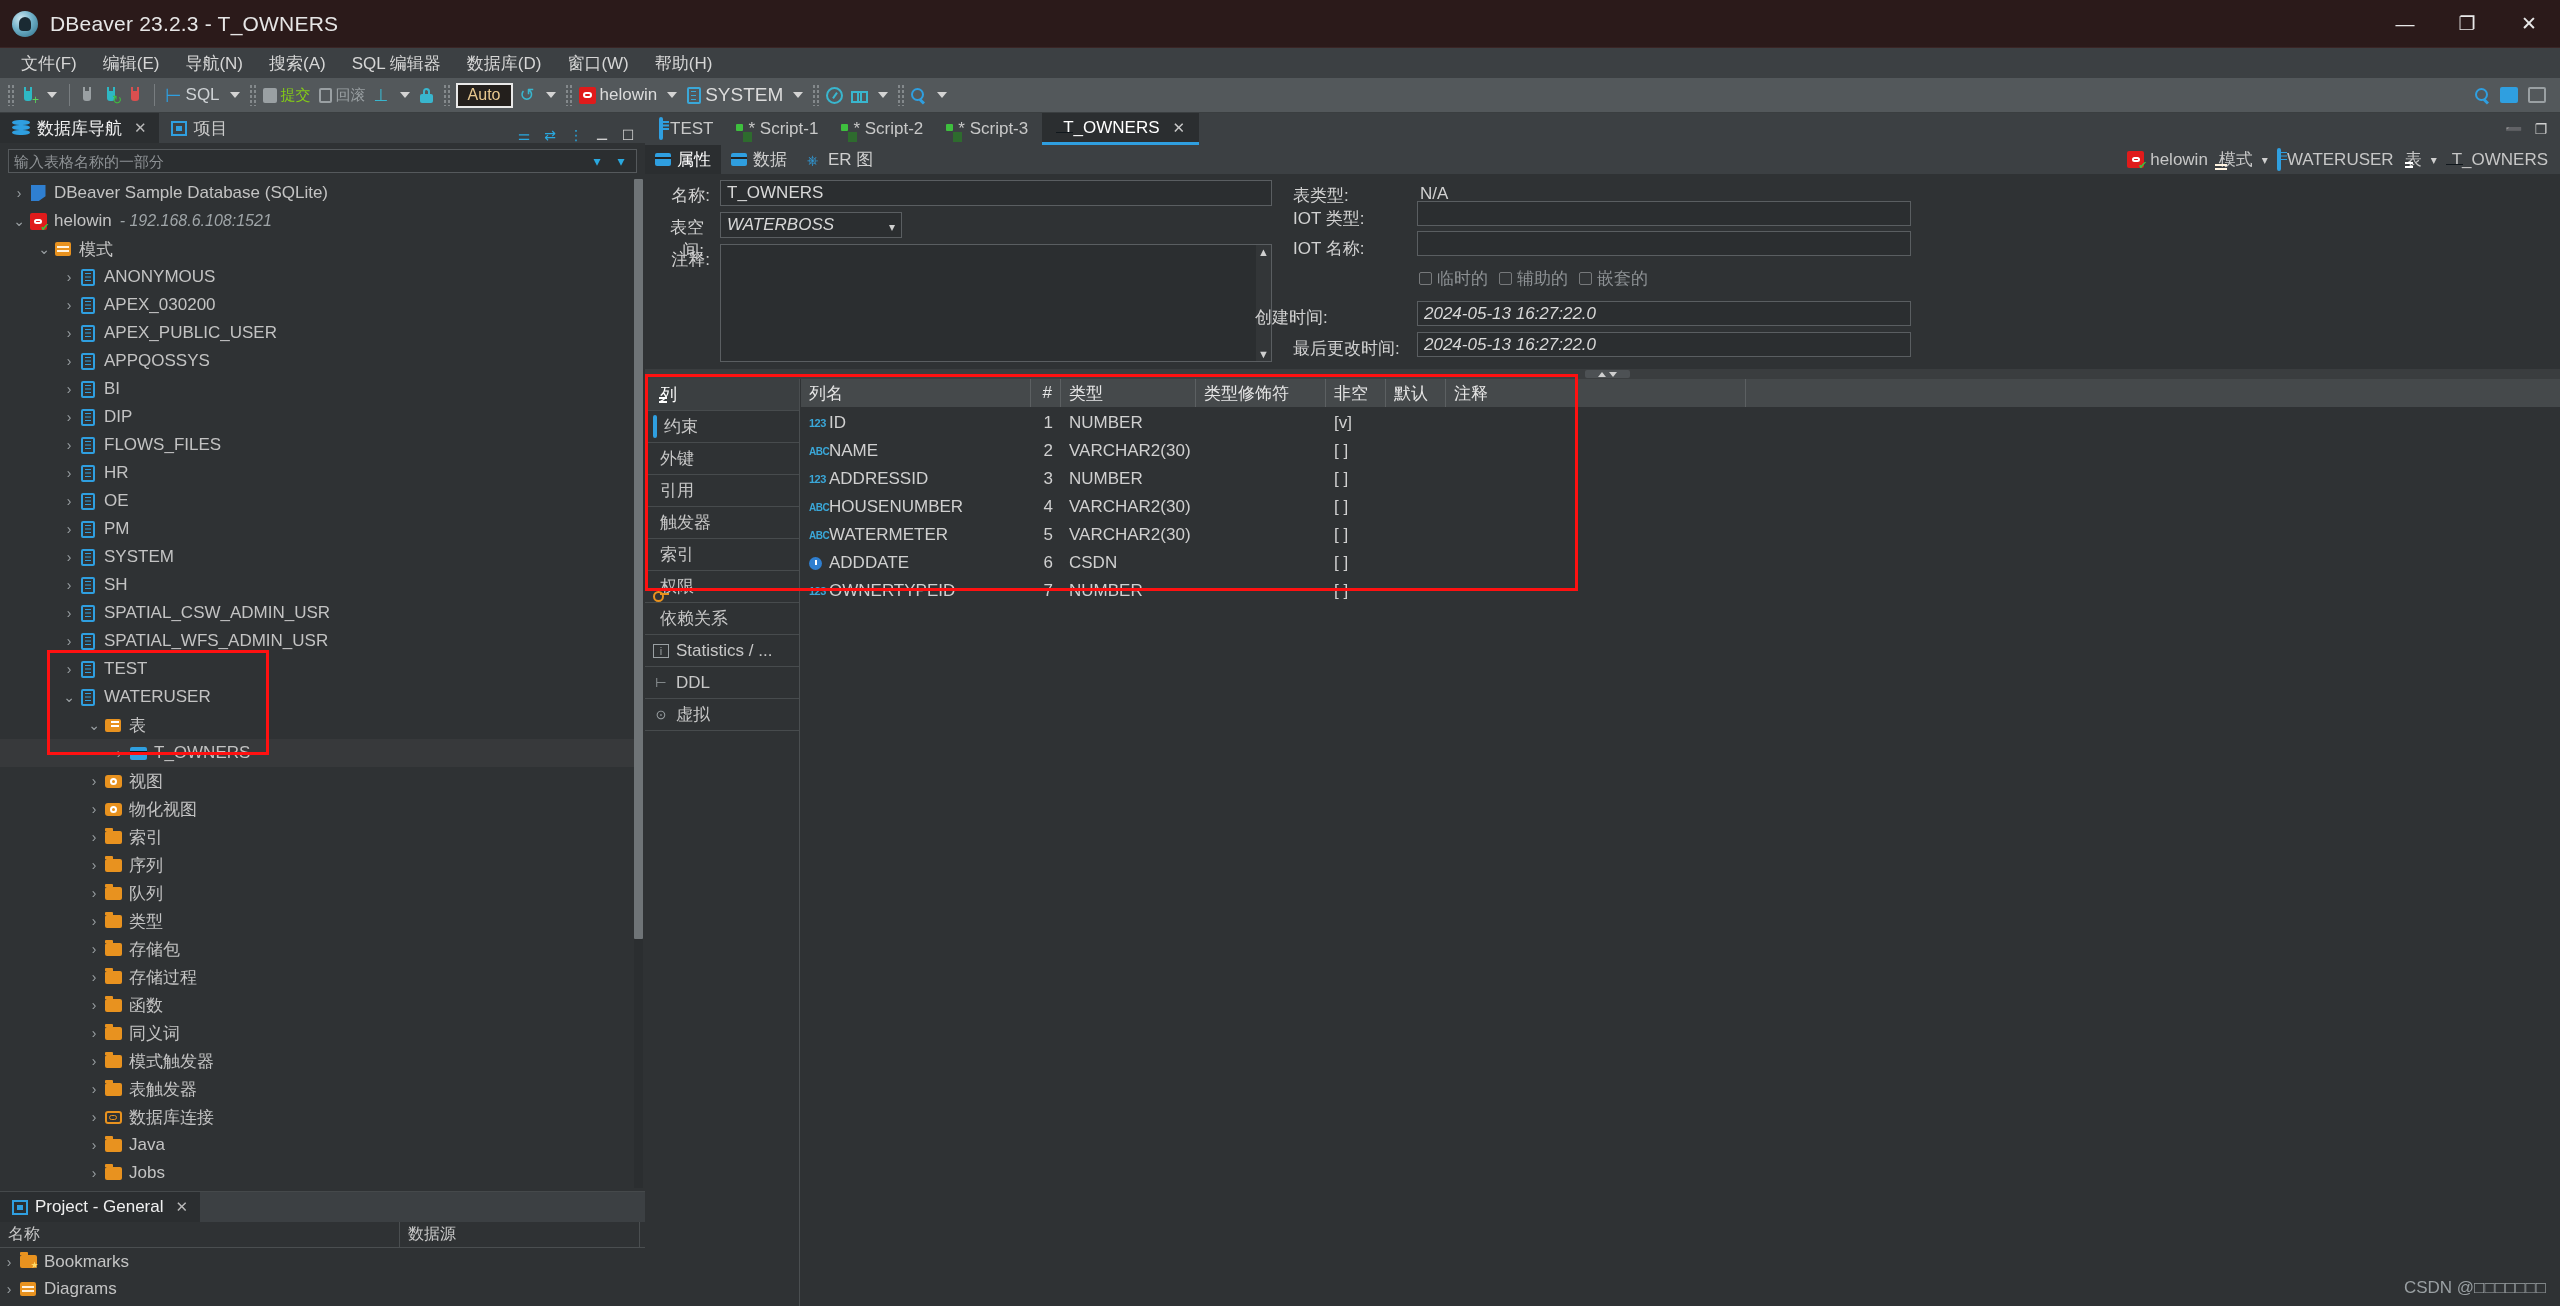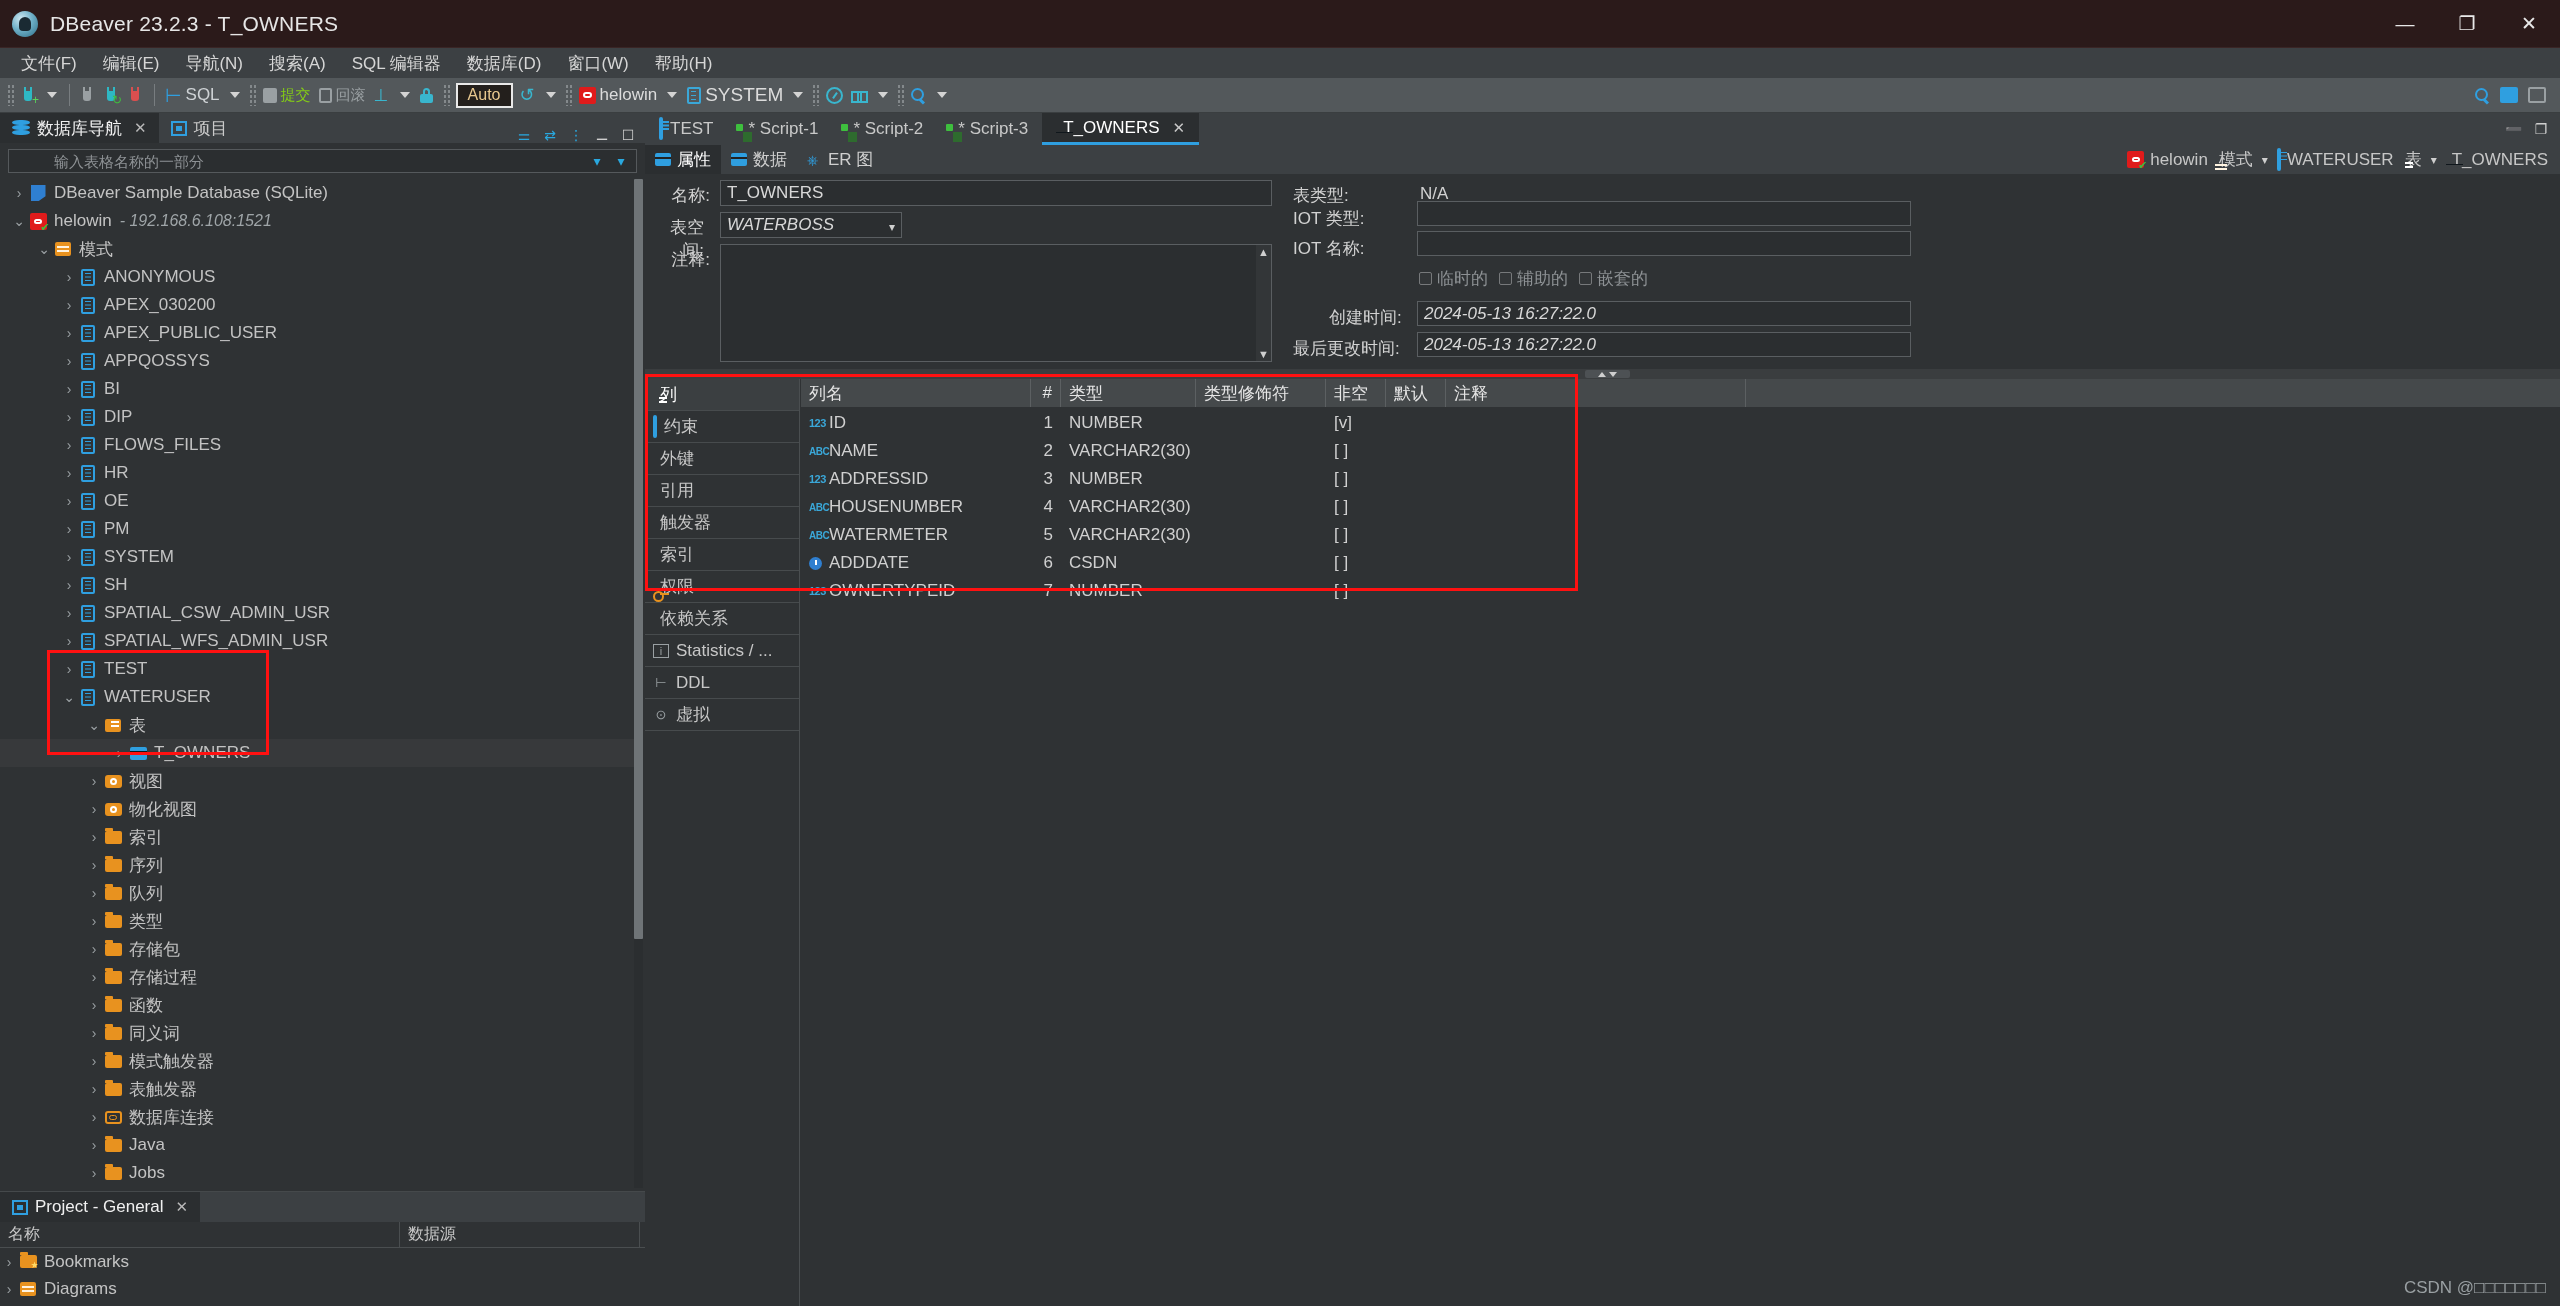--- a/index.html
+++ b/index.html
@@ -106,21 +106,21 @@
   .ptab-icons { margin-left:auto; display:flex; align-items:center; gap:8px; padding-right:8px;}
   .mini-btn { width:18px;height:16px;display:flex;align-items:center;justify-content:center;color:#29a8df;font-size:14px;}
 
   .db-icon { width:18px;height:16px;position:relative;flex:none;}
   .db-icon i{position:absolute;left:0;width:18px;height:5px;border-radius:50%/60%;background:#2f9fe0;}
   .db-icon i:nth-child(1){top:0;} .db-icon i:nth-child(2){top:5px;} .db-icon i:nth-child(3){top:10px;}
   .proj-icon { width:16px;height:15px;border:2px solid #2f9fe0;flex:none;position:relative;}
   .proj-icon::after{content:"";position:absolute;inset:3px;background:#2f9fe0;}
 
   #filterbox { margin:6px 8px 4px 8px; height:24px; background:#2b2e30;
-      border:1px solid #55595c; display:flex; align-items:center;padding-left:40px; }
+      border:1px solid #55595c; display:flex; align-items:center; }
   #filterbox input { flex:1; background:transparent; border:none; outline:none;
       color:#cfcfcf; font-size:15px; padding-left:5px; font-family:"Liberation Sans",sans-serif; }
   #filterbox input::placeholder { color:#8e9295; }
   .filter-btns { display:flex; align-items:center; gap:6px; padding-right:6px;}
 
   #tree { position:absolute; left:0; top:66px; right:10px; bottom:118px; overflow:hidden; }
   .trow { height:28px; display:flex; align-items:center; font-size:17px; color:#c3c3c3; white-space:nowrap;}
   .trow.sel { background:#37393b; }
   .twist { width:18px; text-align:center; color:#9aa0a3; font-size:14px; flex:none;}
   .titem-ico { width:20px; margin-right:6px; display:flex; align-items:center; justify-content:center; flex:none;}
@@ -844,21 +844,21 @@
         <span class="cbx">
             <span class="b"></span>
             <span>辅助的</span>
           </span>
         <span class="cbx">
             <span class="b"></span>
             <span>嵌套的</span>
           </span>
       </div>
 
-      <div style="position:absolute;left:684px;top:132px" class="frm-lbl">创建时间:</div>
+      <div style="position:absolute;left:610px;top:132px" class="frm-lbl">创建时间:</div>
       <input class="inp" style="position: absolute; left: 772px; top: 127px; width: 494px; height: 25px;" readonly="" value="2024-05-13 16:27:22.0">
 
       <div style="position:absolute;left:648px;top:163px" class="frm-lbl">最后更改时间:</div>
       <input class="inp" style="position: absolute; left: 772px; top: 158px; width: 494px; height: 25px;" readonly="" value="2024-05-13 16:27:22.0">
     </div>
 
     <div id="splitter">
       <div class="handle">
           <i class="up"></i>
           <i class="dn"></i>

